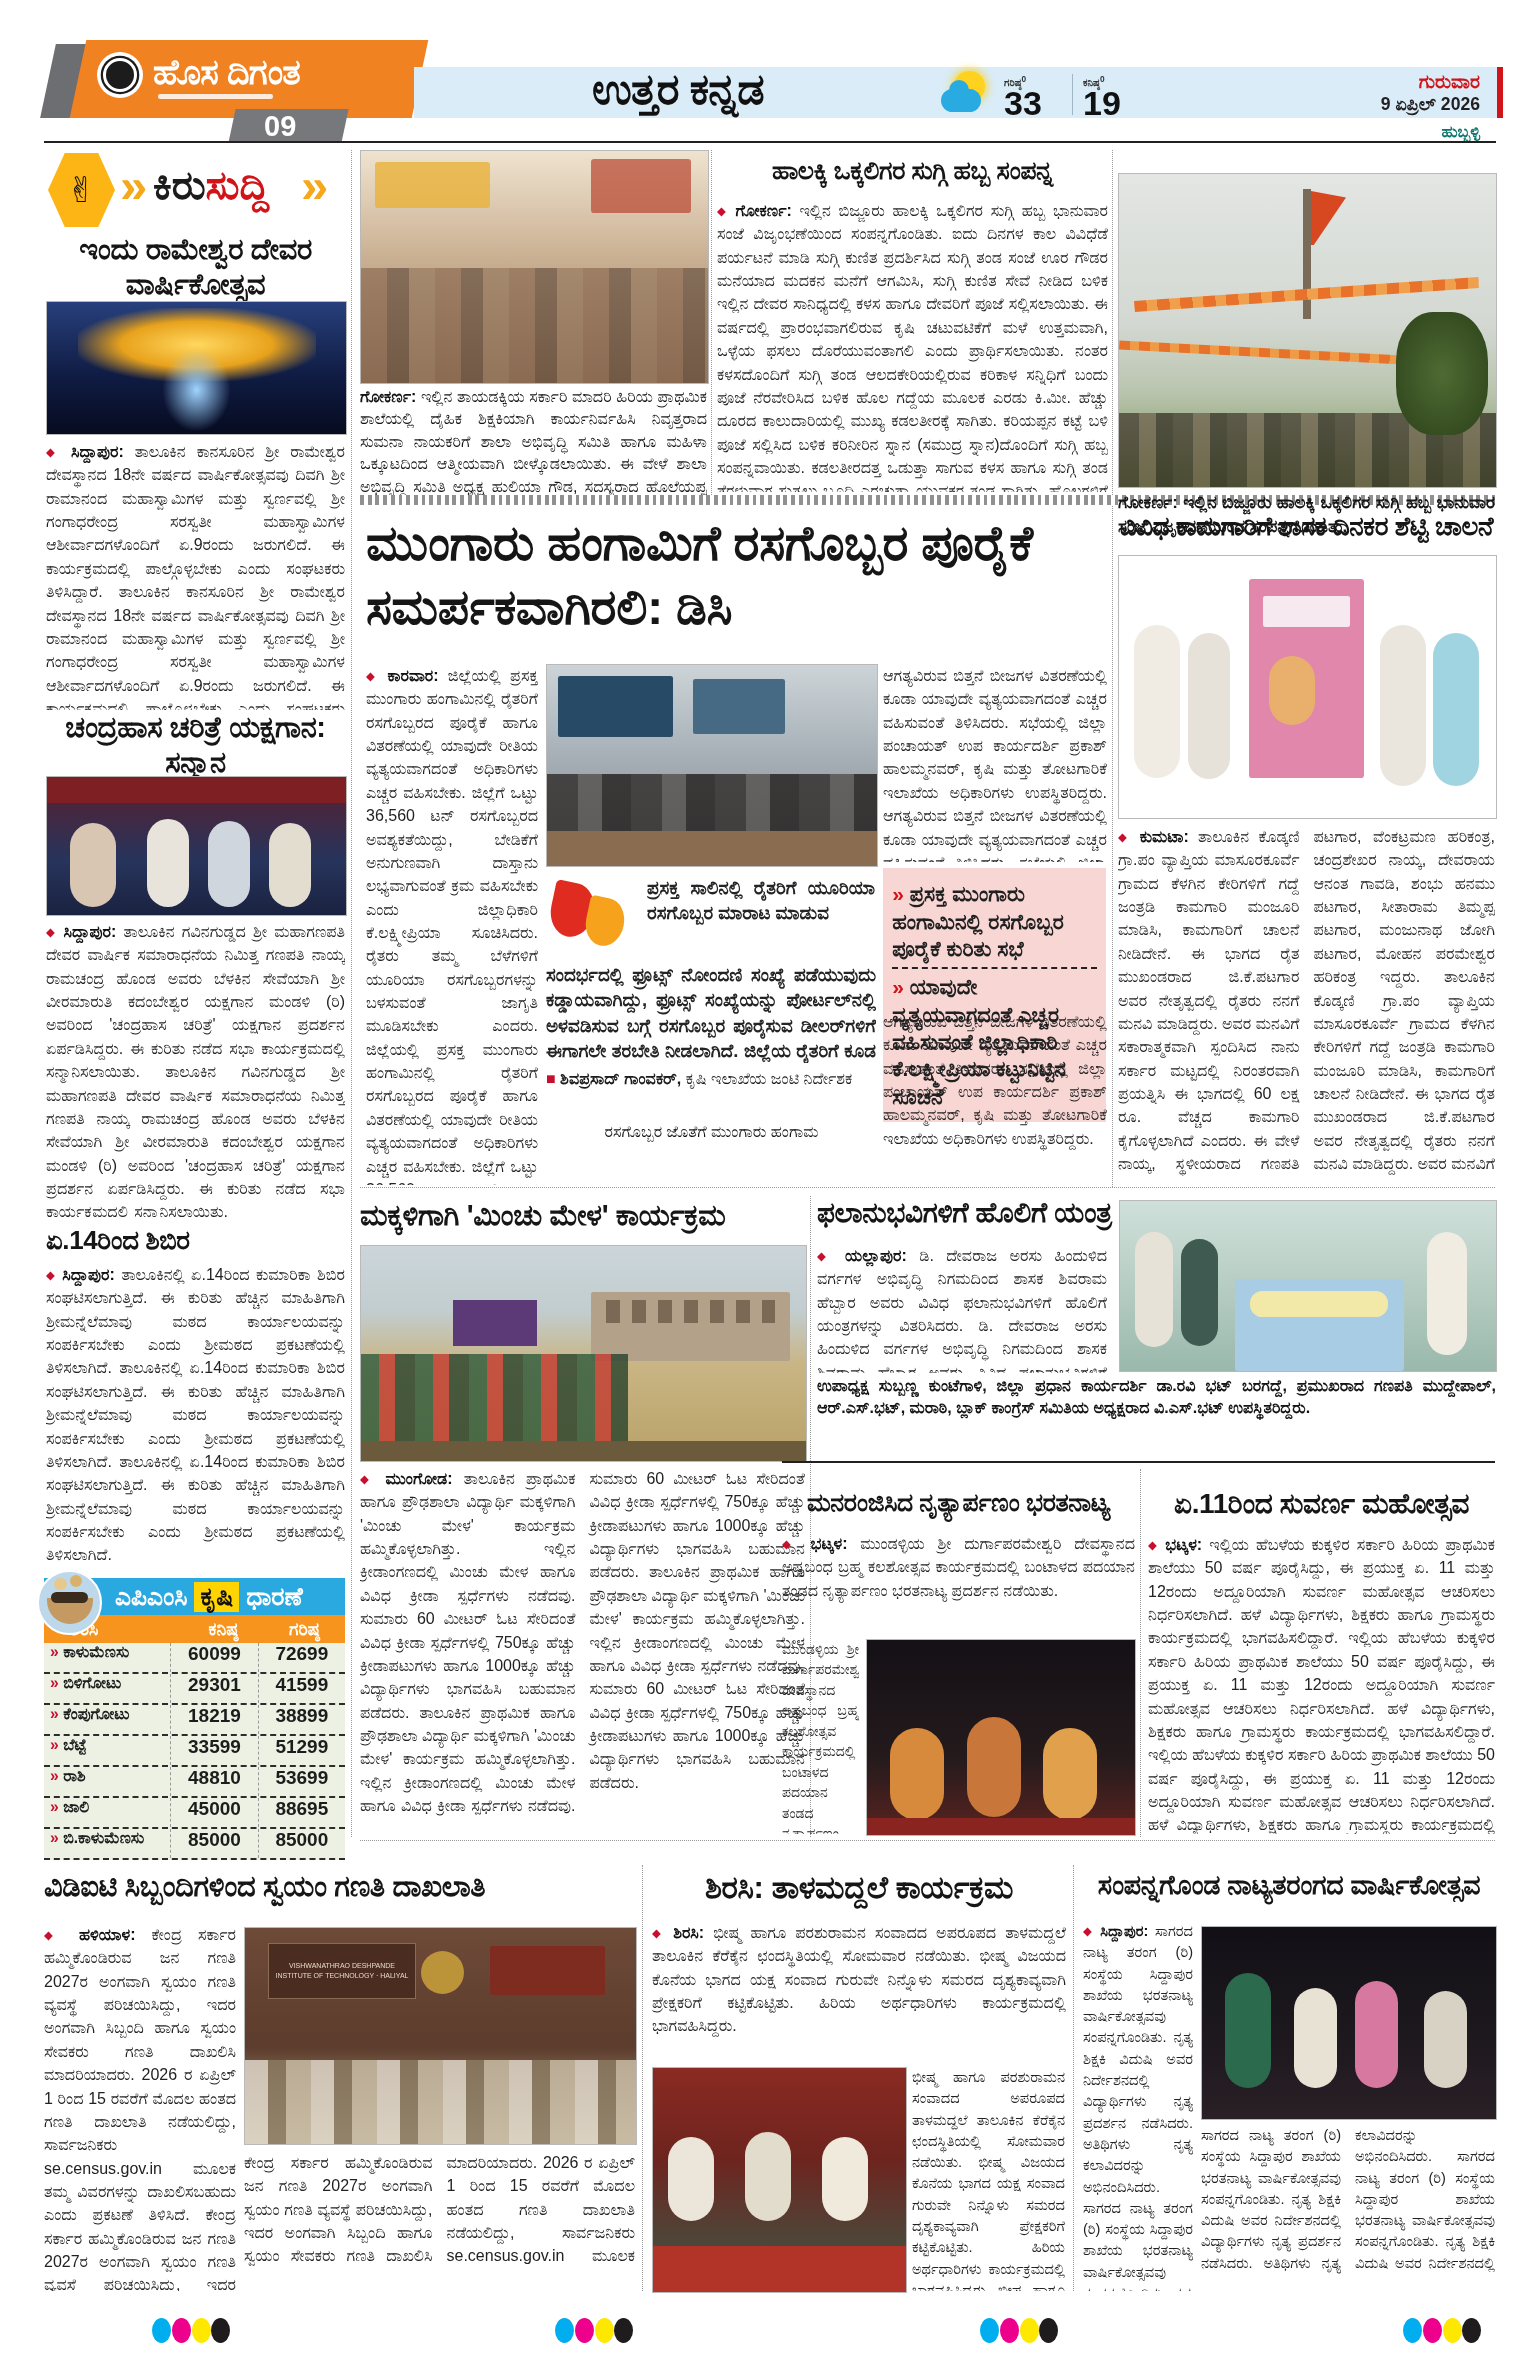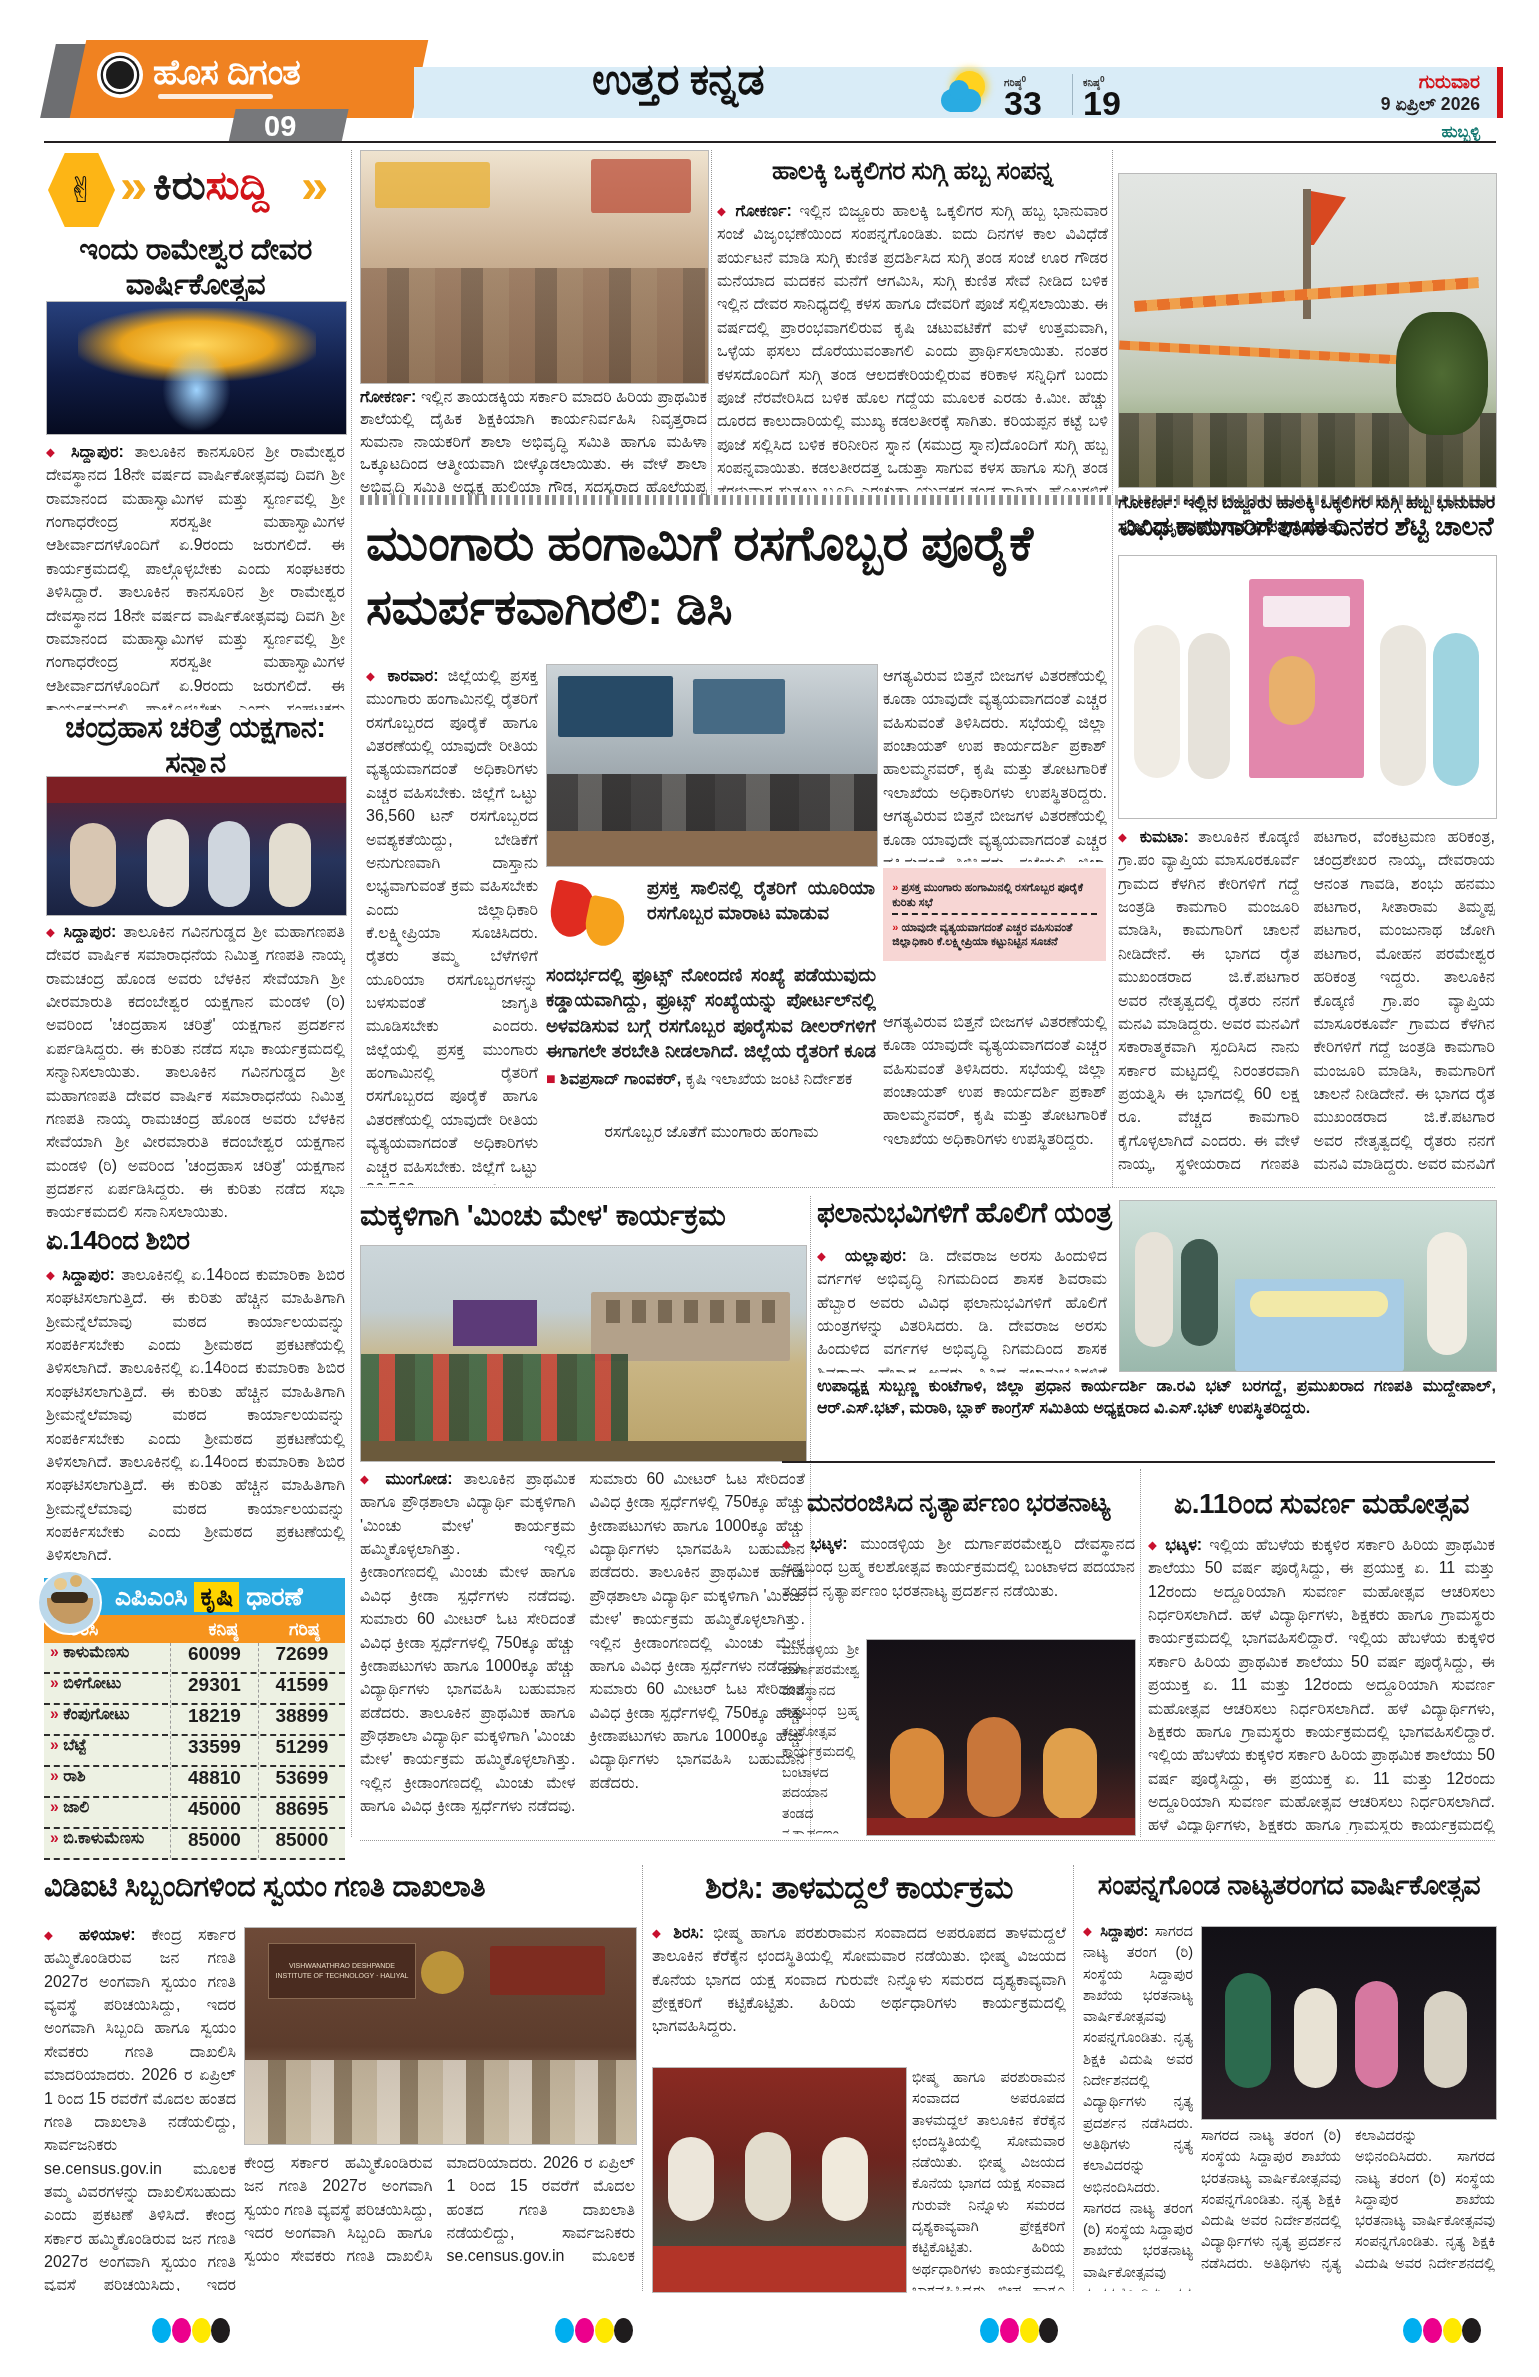--- a/index.html
+++ b/index.html
@@ -31,21 +31,21 @@
   
   .tblhead{background:#2aa9e0;height:37px;display:flex;align-items:center;color:#fff;font-weight:800;font-size:25px;}
   .tblsub{background:#f7941e;height:28px;display:flex;align-items:center;color:#fff;font-weight:bold;font-size:17.6px;}
   .tblbody{background:#edf1e3;}
   .trow{display:flex;height:29px;border-bottom:2.3px dashed #2c2c2c;}
   .rname{width:121px;font-weight:bold;font-size:15.7px;padding-left:6.1px;}
   .rname::before{content:"» ";color:#c8102e;font-weight:bold;}
   .rval{width:87px;font-weight:bold;font-size:19px;text-align:center;border-left:1.5px dashed #9a9a9a;}
   
   .pink{background:#f7d6d4;padding:7.7px 9.2px;}
-  .pink .item{font-size:11px;font-weight:bold;color:#202020;line-height:1.3;padding:4.6px 0;}
+  .pink .item{font-size:21px;font-weight:bold;color:#202020;line-height:1.3;padding:4.6px 0;}
   .pink .item::before{content:"» ";color:#d21419;}
   .pink .item+.item{border-top:2.3px dashed #222;}
   .qdrop1{position:absolute;left:4.6px;top:10.7px;width:43px;height:54px;background:#e02b20;border-radius:4.6px 50% 50% 50%;transform:rotate(12deg);}
   .qdrop2{position:absolute;left:40px;top:26px;width:38px;height:48px;background:#f6a21c;border-radius:4.6px 50% 50% 50%;transform:rotate(12deg);}
   .quote{font-size:18.4px;font-weight:bold;color:#242424;line-height:1.38;text-align:justify;overflow:hidden;}
   .attr{font-size:16px;}
   .attr::before{content:"■ ";color:#c8102e;}
   .cols2{column-count:2;column-gap:14px;}
   .dot{display:inline-block;width:19px;height:25px;border-radius:50%;margin-right:0.8px;}
 </style>
@@ -58,21 +58,21 @@
   <div class="abs skew orange" style="left:78px;top:40px;width:342px;height:78px;"></div>
   <div class="abs" style="left:97px;top:52px;width:46px;height:46px;border-radius:50%;background:#fff;display:flex;align-items:center;justify-content:center;">
     <div style="width:28px;height:28px;border-radius:50%;background:#1c1c1c;border:3.1px solid #fff;box-shadow:0 0 0 2.3px #1c1c1c;"></div>
   </div>
   <div class="abs mast-title" style="left:153px;top:52px;">ಹೊಸ ದಿಗಂತ</div>
   <div class="abs" style="left:158px;top:94px;width:115px;height:5.4px;background:rgba(255,255,255,.85);border-radius:2.3px;"></div>
   <div class="abs skew" style="left:232px;top:109px;width:113px;height:34px;background:#77787b;"></div>
   <div class="abs" style="left:264px;top:110px;font-size:29px;font-weight:bold;color:#fff;">09</div>
 
   <div class="abs bluestrip" style="left:414px;top:67px;width:1083px;height:51px;"></div>
-  <div class="abs edition" style="left:592px;top:55px;">ಉತ್ತರ ಕನ್ನಡ</div>
+  <div class="abs edition" style="left:592px;top:65px;">ಉತ್ತರ ಕನ್ನಡ</div>
 
   <div class="abs" style="left:954px;top:71px;width:31px;height:31px;border-radius:50%;background:#ffd21f;box-shadow:0 0 7.7px 3.1px rgba(255,210,31,.7);"></div>
   <div class="abs" style="left:941px;top:89px;width:40px;height:23px;border-radius:12.3px;background:#29abe2;"></div>
   <div class="abs" style="left:949px;top:80px;width:20px;height:20px;border-radius:50%;background:#29abe2;"></div>
 
   <div class="abs wx-lab" style="left:1004px;top:74px;text-align:right;"><span>ಗರಿಷ್ಠ</span><sup>0</sup></div>
   <div class="abs wx-num" style="left:1004px;top:86px;">33</div>
   <div class="abs" style="left:1072px;top:74px;width:0;height:41px;border-left:1.5px solid #9fb6c4;"></div>
   <div class="abs wx-lab" style="left:1083px;top:74px;"><span>ಕನಿಷ್ಠ</span><sup>0</sup></div>
   <div class="abs wx-num" style="left:1083px;top:86px;">19</div>

